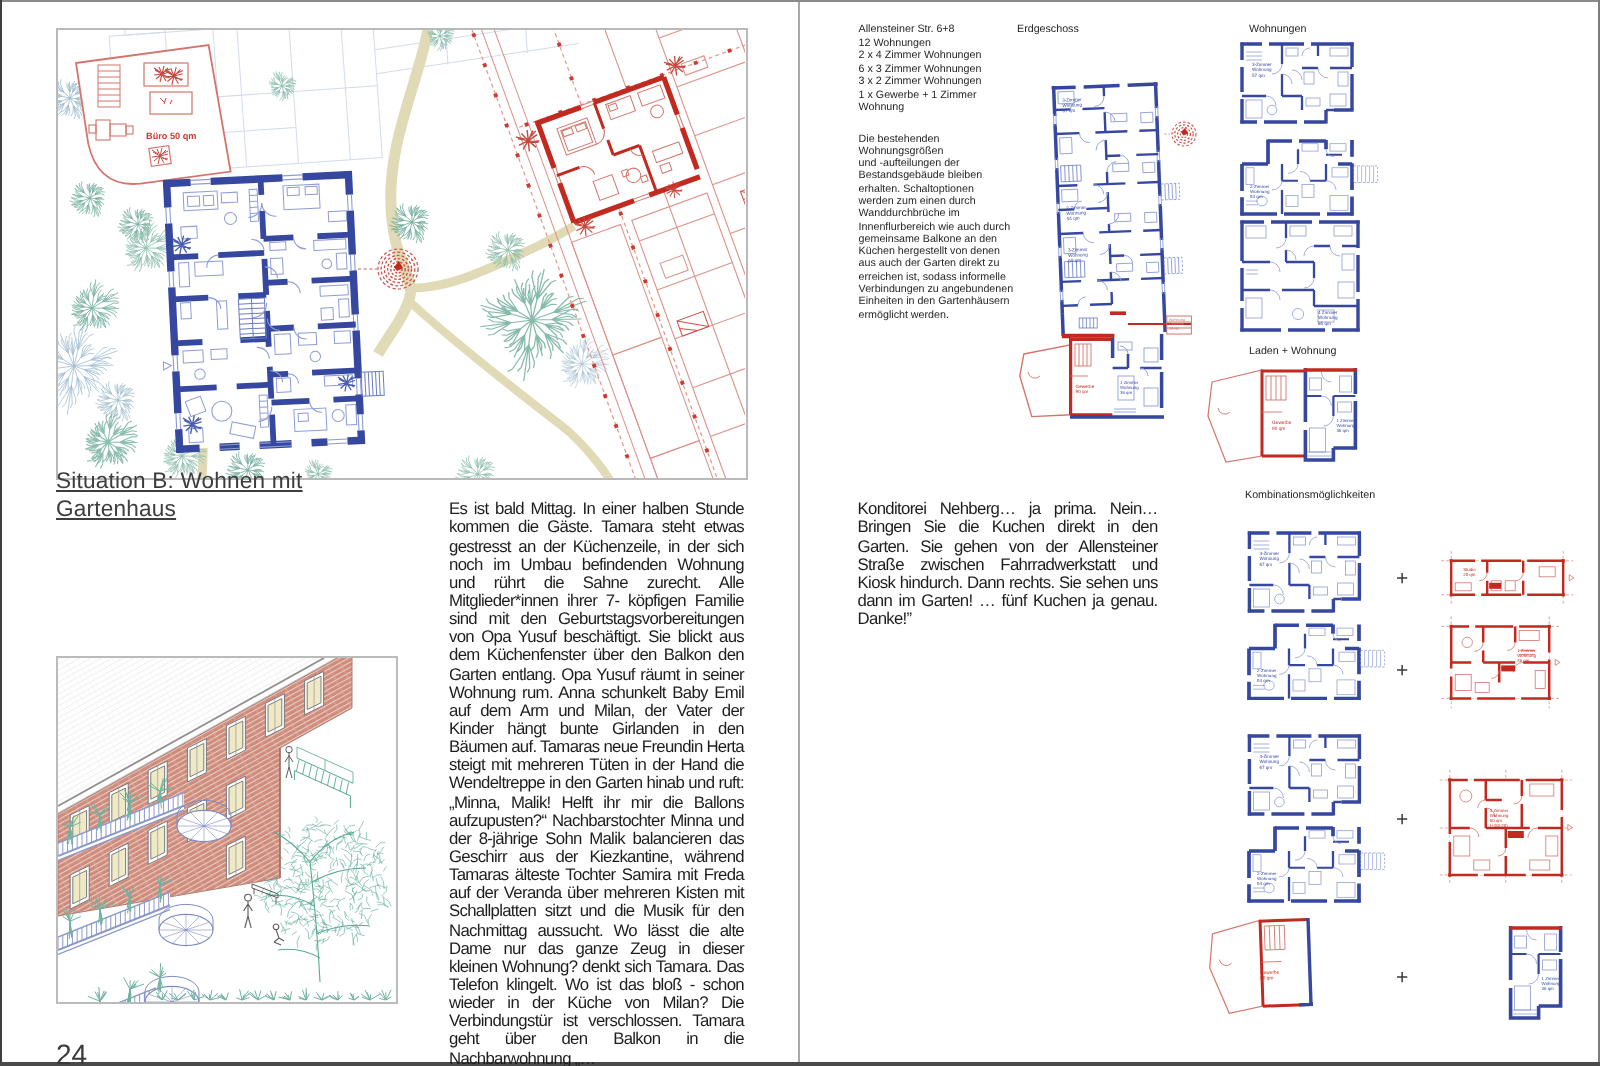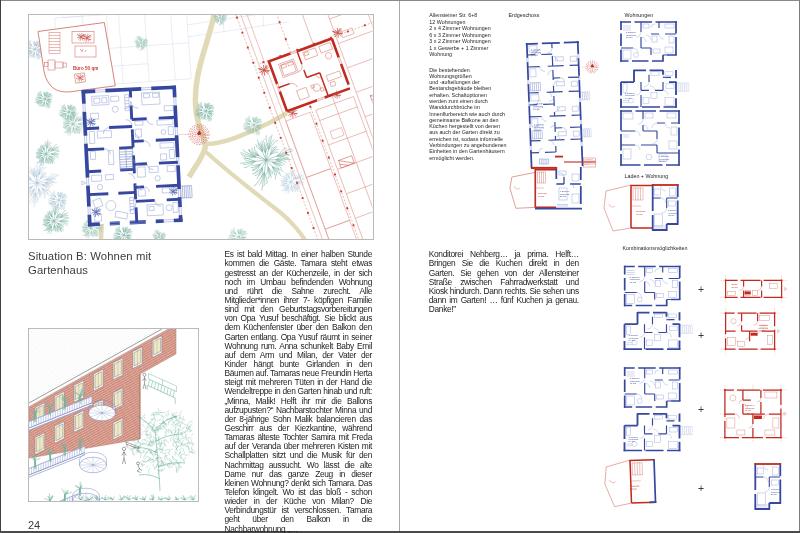--- a/index.html
+++ b/index.html
@@ -458,21 +458,21 @@
 <line x1="97.9" y1="99" x2="97.9" y2="111"></line>
 <line x1="99.7" y1="99" x2="99.7" y2="111"></line>
 <line x1="101.5" y1="99" x2="101.5" y2="111"></line>
 </g>
 <path d="M-6 89 l4 2 l-4 2 z" fill="none" stroke="#8e9cd4" stroke-width="0.5"></path>
 </g>
 </g>
 </svg>
 </div>
 
-<div class="abs" style="left:28px;top:249px;width:180px;font-size:11.3px;line-height:14.2px;color:#3d3d3d;letter-spacing:0.1px;">Situation B: Wohnen mit<br>Gartenhaus</div>
+<div class="abs" style="left:28px;top:234px;width:180px;font-size:11.3px;line-height:14.2px;color:#3d3d3d;letter-spacing:0.1px;text-decoration:underline;">Situation B: Wohnen mit<br>Gartenhaus</div>
 
 <div class="abs" style="left:28px;top:328px;width:169px;height:172px;border:0.8px solid #bbbbbb;overflow:hidden;">
 <svg width="169" height="172" viewBox="0 0 169 172" style="position:absolute;left:0;top:0;">
 <defs>
 <pattern id="brick" width="6" height="2.2" patternUnits="userSpaceOnUse" patternTransform="rotate(-29.1)">
 <rect width="6" height="2.2" fill="#cf8b7b"></rect>
 <line x1="0" y1="0.3" x2="6" y2="0.3" stroke="#f0ded8" stroke-width="0.45"></line>
 <line x1="2" y1="0.3" x2="2" y2="2.2" stroke="#e3b3a6" stroke-width="0.3"></line>
 </pattern>
 <pattern id="roofg" width="2.6" height="2.6" patternUnits="userSpaceOnUse" patternTransform="rotate(-29.1)">
@@ -651,35 +651,35 @@
 
 <g stroke="#5a5a5a" stroke-width="0.5" fill="none">
           <path d="M97 113 L110 118 L110 120 L97 115 Z M98 115 L98 118 M109 120 L109 123"></path>
         </g>
 </g>
 </svg>
 </div>
 
 <div class="abs story" style="left:224.5px;top:250.3px;width:147.5px;">Es ist bald Mittag. In einer halben Stunde kommen die Gäste. Tamara steht etwas gestresst an der Küchenzeile, in der sich noch im Umbau befindenden Wohnung und rührt die Sahne zurecht. Alle Mitglieder*innen ihrer 7- köpfigen Familie sind mit den Geburtstagsvorbereitungen von Opa Yusuf beschäftigt. Sie blickt aus dem Küchenfenster über den Balkon den Garten entlang. Opa Yusuf räumt in seiner Wohnung rum. Anna schunkelt Baby Emil auf dem Arm und Milan, der Vater der Kinder hängt bunte Girlanden in den Bäumen auf. Tamaras neue Freundin Herta steigt mit mehreren Tüten in der Hand die Wendeltreppe in den Garten hinab und ruft: „Minna, Malik! Helft ihr mir die Ballons aufzupusten?“ Nachbarstochter Minna und der 8-jährige Sohn Malik balancieren das Geschirr aus der Kiezkantine, während Tamaras älteste Tochter Samira mit Freda auf der Veranda über mehreren Kisten mit Schallplatten sitzt und die Musik für den Nachmittag aussucht. Wo lässt die alte Dame nur das ganze Zeug in dieser kleinen Wohnung? denkt sich Tamara. Das Telefon klingelt. Wo ist das bloß - schon wieder in der Küche von Milan? Die Verbindungstür ist verschlossen. Tamara geht über den Balkon in die Nachbarwohnung „…</div>
 
-<div class="abs" style="left:28px;top:518.5px;font-size:11px;color:#3a3a3a;">24</div>
+<div class="abs" style="left:28px;top:518.5px;font-size:14px;color:#3a3a3a;">24</div>
 
 <div class="abs" style="left:429.3px;top:12.3px;font-size:5.35px;line-height:6.45px;color:#262626;">Allensteiner Str. 6+8<br>12 Wohnungen<br>2 x 4 Zimmer Wohnungen<br>6 x 3 Zimmer Wohnungen<br>3 x 2 Zimmer Wohnungen<br>1 x Gewerbe + 1 Zimmer<br>Wohnung</div>
 
 <div class="abs" style="left:429.3px;top:66.5px;font-size:5.35px;line-height:6.3px;color:#262626;">Die bestehenden<br>Wohnungsgrößen<br>und -aufteilungen der<br>Bestandsgebäude bleiben<br>erhalten. Schaltoptionen<br>werden zum einen durch<br>Wanddurchbrüche im<br>Innenflurbereich wie auch durch<br>gemeinsame Balkone an den<br>Küchen hergestellt von denen<br>aus auch der Garten direkt zu<br>erreichen ist, sodass informelle<br>Verbindungen zu angebundenen<br>Einheiten in den Gartenhäusern<br>ermöglicht werden.</div>
 
 <div class="abs" style="left:508.5px;top:12.3px;font-size:5.35px;color:#262626;">Erdgeschoss</div>
 
 <div class="abs" style="left:624.5px;top:12.3px;font-size:5.35px;color:#262626;">Wohnungen</div>
 
 <div class="abs" style="left:624.5px;top:173.3px;font-size:5.35px;color:#262626;">Laden + Wohnung</div>
 
 <div class="abs" style="left:622.5px;top:245px;font-size:5.35px;color:#262626;">Kombinationsmöglichkeiten</div>
 
-<div class="abs story" style="left:428.8px;top:250.3px;width:150px;">Konditorei Nehberg… ja prima. Helft… Bringen Sie die Kuchen direkt in den Garten. Sie gehen von der Allensteiner Straße zwischen Fahrradwerkstatt und Kiosk hindurch. Dann rechts. Sie sehen uns dann im Garten! … fünf Kuchen ja genau. Danke!”</div>
+<div class="abs story" style="left:428.8px;top:250.3px;width:150px;">Konditorei Nehberg… ja prima. Nein… Bringen Sie die Kuchen direkt in den Garten. Sie gehen von der Allensteiner Straße zwischen Fahrradwerkstatt und Kiosk hindurch. Dann rechts. Sie sehen uns dann im Garten! … fünf Kuchen ja genau. Danke!”</div>
 
 <svg class="abs" style="left:498px;top:36px;" width="125" height="182" viewBox="0 0 125 182">
 <g transform="rotate(-2.2 57 90)">
 
 <rect x="32" y="7" width="51" height="167" fill="#fff"></rect>
 <g stroke="#35479e" stroke-width="1.75" fill="none">
 <path d="M31 7 L43 7 M47 7 L65 7 M69 7 L84 7"></path>
 <path d="M83 6 L83 19 M83 23 L83 41 M83 45 L83 63 M83 67 L83 85 M83 89 L83 107 M83 111 L83 120"></path>
 <path d="M32 6 L32 21 M32 25 L32 43 M32 47 L32 65 M32 69 L32 87 M32 91 L32 109 M32 113 L32 120"></path>
 <path d="M83 120 L83 131 M32 120 L32 131"></path>

